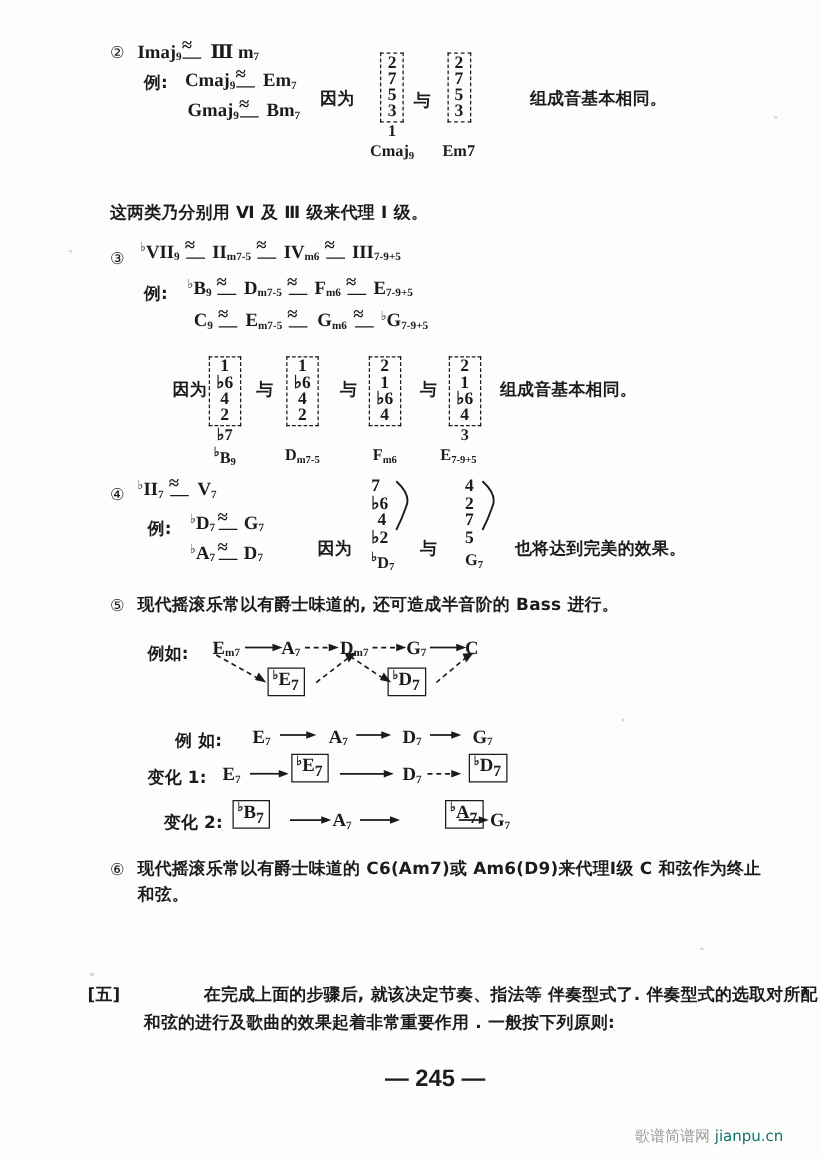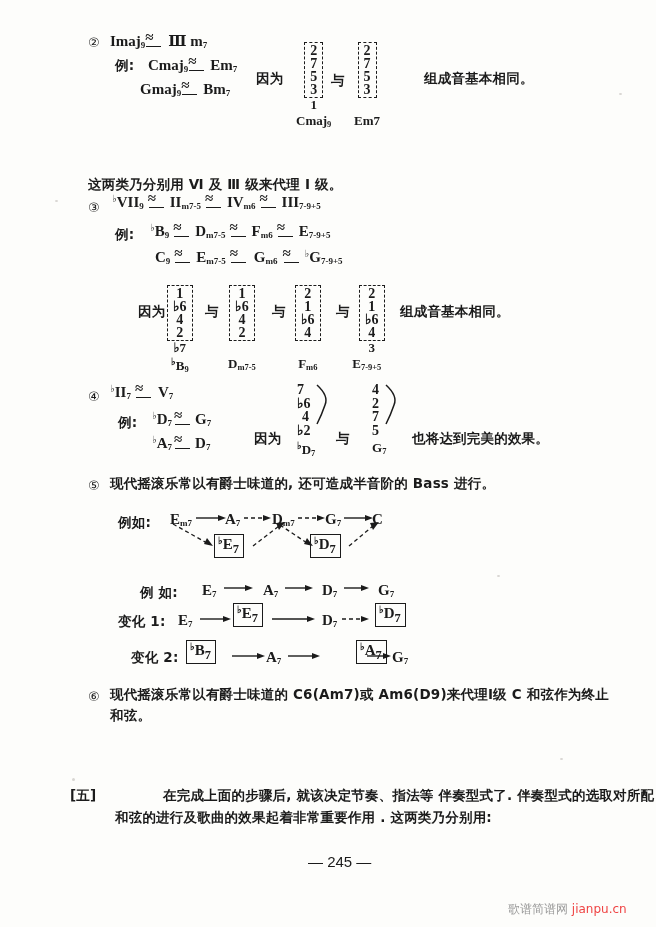--- a/index.html
+++ b/index.html
@@ -45,23 +45,23 @@
     display:inline-block;border:1.6px solid #1b1b1b;
     padding:0px 4px 1px 3px;
     font-family:"Liberation Serif",serif;font-weight:bold;font-size:15px;
     line-height:1.15;
   }
 
   .stack{display:inline-block;text-align:left;font-family:"Liberation Serif",serif;font-weight:bold;font-size:14px;line-height:1.02;}
   .stack div{height:13.5px;}
 
   
-  .pageno{position:absolute;font-family:"Liberation Sans",sans-serif;font-weight:normal;font-size:15px;}
+  .pageno{position:absolute;font-family:"Liberation Sans",sans-serif;font-weight:bold;font-size:19px;}
   .wm{position:absolute;font-family:"DejaVu Sans",sans-serif;font-size:12px;color:#9b9b9b;}
-  .wm .dom{color:#ef4444;font-family:"DejaVu Sans",sans-serif;}
+  .wm .dom{color:#0f766e;font-family:"DejaVu Sans",sans-serif;}
 
   svg{overflow:visible;}
   .speck{position:absolute;background:#d8d6d2;border-radius:50%;}
 </style>
 </head>
 <body>
 
 <div class="page">
 
   <div class="row" style="left:88px;top:33px;">
@@ -70,21 +70,21 @@
   <div class="row" style="left:110px;top:32px;">
     <span class="chord">Imaj<sub>9</sub></span><span class="eq"></span><span class="chord" style="margin-left:5px;">Ⅲ m<sub>7</sub></span>
   </div>
 
   <div class="row cn" style="left:115px;top:57px;">
     <span>例:</span>
   </div>
   <div class="row" style="left:148px;top:56px;">
     <span class="chord">Cmaj<sub>9</sub></span><span class="eq"></span><span class="chord" style="margin-left:4px;">Em<sub>7</sub></span>
   </div>
-  <div class="row" style="left:140px;top:80px;">
+  <div class="row" style="left:150px;top:80px;">
     <span class="chord">Gmaj<sub>9</sub></span><span class="eq"></span><span class="chord" style="margin-left:4px;">Bm<sub>7</sub></span>
   </div>
 
   <div class="row cn" style="left:256px;top:70px;">
     <span>因为</span>
   </div>
 
   <div class="nb-wrap" style="left:296px;top:42px;">
     <span class="notebox">
       <div>2</div>
@@ -108,21 +108,21 @@
       <div>3</div>
     </span>
     <div class="nb-below" style="visibility:hidden;">1</div>
     <div class="nb-label">Em7</div>
   </div>
 
   <div class="row cn" style="left:424px;top:70px;">
     <span>组成音基本相同。</span>
   </div>
 
-  <div class="row cn" style="left:88px;top:176px;">
+  <div class="row cn" style="left:88px;top:161px;">
     <span>这两类乃分别用 Ⅵ 及 Ⅲ 级来代理 Ⅰ 级。</span>
   </div>
 
   <div class="row" style="left:88px;top:198px;">
     <span class="circnum">③</span>
   </div>
   <div class="row" style="left:112px;top:193px;">
     <span class="chord"><span class="flat">♭</span>VII<sub>9</sub></span><span class="eq" style="margin-left:4px;"></span><span class="chord" style="margin-left:4px;">II<sub>m7-5</sub></span><span class="eq" style="margin-left:4px;"></span><span class="chord" style="margin-left:4px;">IV<sub>m6</sub></span><span class="eq" style="margin-left:4px;"></span><span class="chord" style="margin-left:4px;">III<sub>7-9+5</sub></span>
   </div>
 
@@ -375,21 +375,21 @@
     <span>和弦。</span>
   </div>
 
   <div class="row cn" style="left:70px;top:787px;">
     <span>[五]</span>
   </div>
   <div class="row cn" style="left:115px;top:787px;margin-left:48px;">
     <span>在完成上面的步骤后, 就该决定节奏、指法等 伴奏型式了. 伴奏型式的选取对所配</span>
   </div>
   <div class="row cn" style="left:115px;top:809px;">
-    <span>和弦的进行及歌曲的效果起着非常重要作用 . 这两类乃分别用:</span>
+    <span>和弦的进行及歌曲的效果起着非常重要作用 . 一般按下列原则:</span>
   </div>
 
   <div class="pageno" style="left:308px;top:853px;">
     <span>— 245 —</span>
   </div>
   <div class="wm" style="left:508px;top:901px;">
     <span>歌谱简谱网</span>
     <span class="dom">jianpu.cn</span>
   </div>
 

